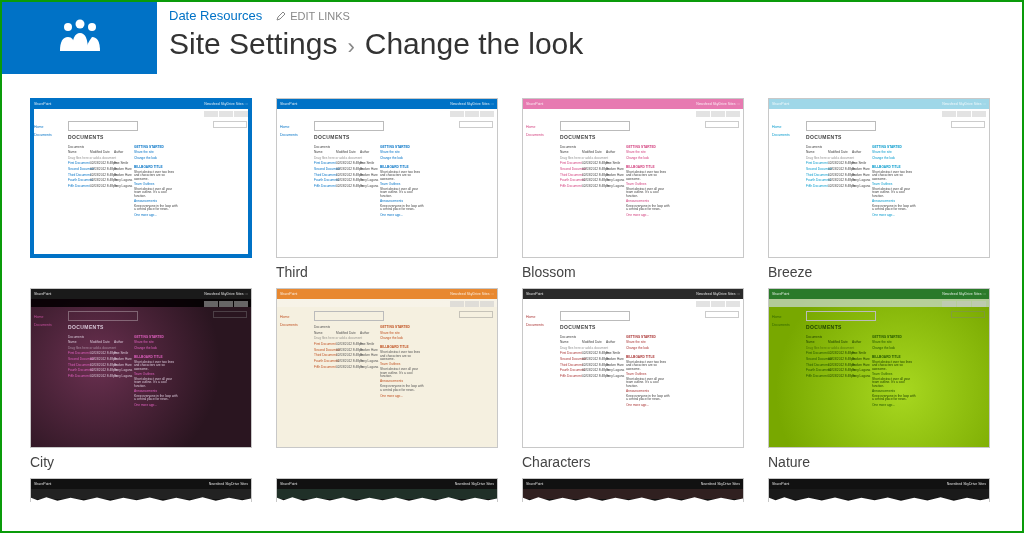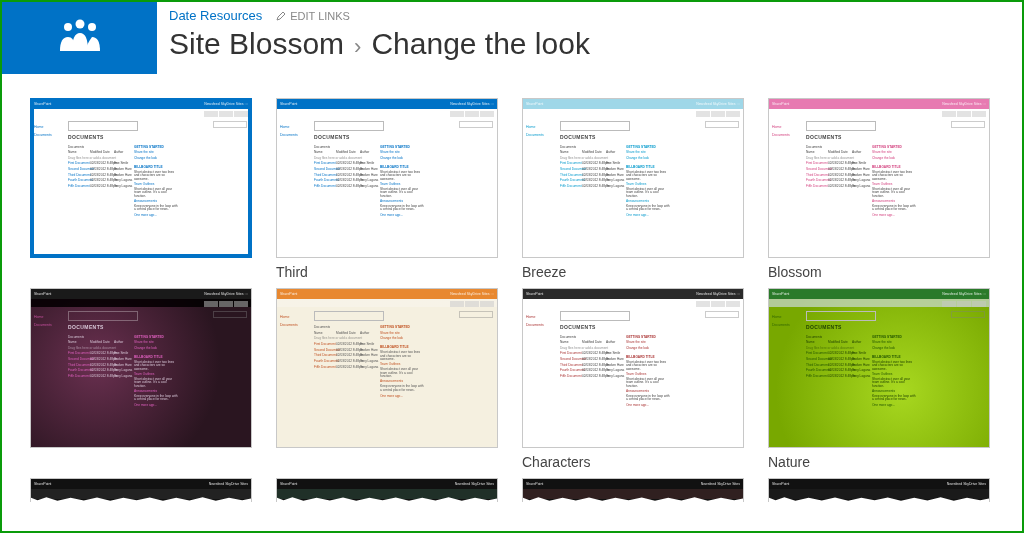--- a/index.html
+++ b/index.html
@@ -57,21 +57,21 @@
     <div class="top-links">
       <a class="site-link">Date Resources</a>
       <span class="edit-links">
         <svg class="pencil-icon" viewBox="0 0 10 10">
             <path d="M1 9 L2 6 L7 1 L9 3 L4 8 Z" fill="none" stroke="#888" stroke-width="1"></path>
           </svg>
         <span>EDIT LINKS</span>
       </span>
     </div>
     <div class="breadcrumb">
-      <span class="bc-part">Site Blossom</span>
+      <span class="bc-part">Site Settings</span>
       <span class="bc-sep">›</span>
       <span class="bc-part">Change the look</span>
     </div>
   </div>
 </div>
 
 <div class="gallery" id="gallery">
     <div class="theme-tile">
       <div class="thumb selected" style="background: rgb(255, 255, 255); background-blend-mode: multiply;">
         <div class="t-bar" style="background: rgb(0, 114, 198);">
@@ -184,20 +184,79 @@
                 <div style="color: rgb(0, 114, 198);">One more app...</div>
               </div>
             </div>
           </div>
         </div>
       </div>
       <div class="theme-label">Third</div>
     </div>
     <div class="theme-tile">
       <div class="thumb" style="background: rgb(255, 255, 255); background-blend-mode: multiply;">
+        <div class="t-bar" style="background: rgb(231, 122, 177);">
+          <span class="bl">
+            <span>SharePoint</span>
+          </span>
+          <span class="br">
+            <span>Newsfeed</span>
+            <span>SkyDrive</span>
+            <span>Sites</span>
+            <span>⋯</span>
+          </span>
+        </div>
+        <div class="t-tabs" style="background: rgba(255, 255, 255, 0.6);">
+          <div class="t-tab"></div>
+          <div class="t-tab"></div>
+          <div class="t-tab"></div>
+        </div>
+        <div class="t-body">
+          <div class="t-side" style="color: rgb(209, 58, 122);">
+            <div>Home</div>
+            <div>Documents</div>
+          </div>
+          <div class="t-main" style="color: rgb(68, 68, 68);">
+            <div class="t-title-box" style="border-color: rgb(187, 187, 187);"></div>
+            <div class="t-heading" style="color: rgb(68, 68, 68);">DOCUMENTS</div>
+            <div class="t-search"></div>
+            <div class="t-cols">
+              <div class="t-col" style="width: 60px;">
+                <div><span style="display:inline-block;width:22px">Documents</span></div>
+                <div><span style="display:inline-block;width:22px">Name</span><span style="display:inline-block;width:24px">Modified Date</span><span style="display:inline-block;width:14px">Author</span></div>
+                <div style="opacity: 0.6;">Drag files here or add a document</div>
+                <div><span style="color:#d13a7a;display:inline-block;width:22px">First Document</span><span style="display:inline-block;width:24px">02/03/2012 8:48pm</span><span style="display:inline-block;width:14px">Eve Smile</span></div>
+                <div><span style="color:#d13a7a;display:inline-block;width:22px">Second Document</span><span style="display:inline-block;width:24px">02/03/2012 8:48pm</span><span style="display:inline-block;width:14px">Broken Hare</span></div>
+                <div><span style="color:#d13a7a;display:inline-block;width:22px">Third Document</span><span style="display:inline-block;width:24px">02/03/2012 8:48pm</span><span style="display:inline-block;width:14px">Broken Hare</span></div>
+                <div><span style="color:#d13a7a;display:inline-block;width:22px">Fourth Document</span><span style="display:inline-block;width:24px">02/03/2012 8:48pm</span><span style="display:inline-block;width:14px">Tony Laguna</span></div>
+                <div><span style="color:#d13a7a;display:inline-block;width:22px">Fifth Document</span><span style="display:inline-block;width:24px">02/03/2012 8:48pm</span><span style="display:inline-block;width:14px">Tony Laguna</span></div>
+              </div>
+              <div class="t-col" style="width: 44px;">
+                <div style="color: rgb(209, 58, 122); font-weight: bold;">GETTING STARTED</div>
+                <div style="color: rgb(209, 58, 122);">Share the site</div>
+                <div style="color: rgb(209, 58, 122);">Change the look</div>
+                <div style="height: 2px;"></div>
+                <div style="color: rgb(209, 58, 122); font-weight: bold;">BILLBOARD TITLE</div>
+                <div style="white-space: normal; line-height: 1.1;">Short abstract over two lines and characters are so awesome.</div>
+                <div style="white-space: normal; line-height: 1.1;"></div>
+                <div style="color: rgb(209, 58, 122); white-space: normal; line-height: 1.1;">Team Outlines</div>
+                <div style="white-space: normal; line-height: 1.1;">Short abstract over all your team outline. It's a cool function.</div>
+                <div style="white-space: normal; line-height: 1.1;"></div>
+                <div style="color: rgb(209, 58, 122); white-space: normal; line-height: 1.1;">Announcements</div>
+                <div style="white-space: normal; line-height: 1.1;">Keep everyone in the loop with a central place for news.</div>
+                <div style="color: rgb(209, 58, 122);">One more app...</div>
+              </div>
+            </div>
+          </div>
+        </div>
+      </div>
+      <div class="theme-label">Blossom</div>
+    </div>
+    <div class="theme-tile">
+      <div class="thumb" style="background: rgb(255, 255, 255); background-blend-mode: multiply;">
         <div class="t-bar" style="background: rgb(159, 215, 232);">
           <span class="bl">
             <span>SharePoint</span>
           </span>
           <span class="br">
             <span>Newsfeed</span>
             <span>SkyDrive</span>
             <span>Sites</span>
             <span>⋯</span>
           </span>
@@ -242,79 +301,20 @@
                 <div style="white-space: normal; line-height: 1.1;">Keep everyone in the loop with a central place for news.</div>
                 <div style="color: rgb(0, 153, 204);">One more app...</div>
               </div>
             </div>
           </div>
         </div>
       </div>
       <div class="theme-label">Breeze</div>
     </div>
     <div class="theme-tile">
-      <div class="thumb" style="background: rgb(255, 255, 255); background-blend-mode: multiply;">
-        <div class="t-bar" style="background: rgb(231, 122, 177);">
-          <span class="bl">
-            <span>SharePoint</span>
-          </span>
-          <span class="br">
-            <span>Newsfeed</span>
-            <span>SkyDrive</span>
-            <span>Sites</span>
-            <span>⋯</span>
-          </span>
-        </div>
-        <div class="t-tabs" style="background: rgba(255, 255, 255, 0.6);">
-          <div class="t-tab"></div>
-          <div class="t-tab"></div>
-          <div class="t-tab"></div>
-        </div>
-        <div class="t-body">
-          <div class="t-side" style="color: rgb(209, 58, 122);">
-            <div>Home</div>
-            <div>Documents</div>
-          </div>
-          <div class="t-main" style="color: rgb(68, 68, 68);">
-            <div class="t-title-box" style="border-color: rgb(187, 187, 187);"></div>
-            <div class="t-heading" style="color: rgb(68, 68, 68);">DOCUMENTS</div>
-            <div class="t-search"></div>
-            <div class="t-cols">
-              <div class="t-col" style="width: 60px;">
-                <div><span style="display:inline-block;width:22px">Documents</span></div>
-                <div><span style="display:inline-block;width:22px">Name</span><span style="display:inline-block;width:24px">Modified Date</span><span style="display:inline-block;width:14px">Author</span></div>
-                <div style="opacity: 0.6;">Drag files here or add a document</div>
-                <div><span style="color:#d13a7a;display:inline-block;width:22px">First Document</span><span style="display:inline-block;width:24px">02/03/2012 8:48pm</span><span style="display:inline-block;width:14px">Eve Smile</span></div>
-                <div><span style="color:#d13a7a;display:inline-block;width:22px">Second Document</span><span style="display:inline-block;width:24px">02/03/2012 8:48pm</span><span style="display:inline-block;width:14px">Broken Hare</span></div>
-                <div><span style="color:#d13a7a;display:inline-block;width:22px">Third Document</span><span style="display:inline-block;width:24px">02/03/2012 8:48pm</span><span style="display:inline-block;width:14px">Broken Hare</span></div>
-                <div><span style="color:#d13a7a;display:inline-block;width:22px">Fourth Document</span><span style="display:inline-block;width:24px">02/03/2012 8:48pm</span><span style="display:inline-block;width:14px">Tony Laguna</span></div>
-                <div><span style="color:#d13a7a;display:inline-block;width:22px">Fifth Document</span><span style="display:inline-block;width:24px">02/03/2012 8:48pm</span><span style="display:inline-block;width:14px">Tony Laguna</span></div>
-              </div>
-              <div class="t-col" style="width: 44px;">
-                <div style="color: rgb(209, 58, 122); font-weight: bold;">GETTING STARTED</div>
-                <div style="color: rgb(209, 58, 122);">Share the site</div>
-                <div style="color: rgb(209, 58, 122);">Change the look</div>
-                <div style="height: 2px;"></div>
-                <div style="color: rgb(209, 58, 122); font-weight: bold;">BILLBOARD TITLE</div>
-                <div style="white-space: normal; line-height: 1.1;">Short abstract over two lines and characters are so awesome.</div>
-                <div style="white-space: normal; line-height: 1.1;"></div>
-                <div style="color: rgb(209, 58, 122); white-space: normal; line-height: 1.1;">Team Outlines</div>
-                <div style="white-space: normal; line-height: 1.1;">Short abstract over all your team outline. It's a cool function.</div>
-                <div style="white-space: normal; line-height: 1.1;"></div>
-                <div style="color: rgb(209, 58, 122); white-space: normal; line-height: 1.1;">Announcements</div>
-                <div style="white-space: normal; line-height: 1.1;">Keep everyone in the loop with a central place for news.</div>
-                <div style="color: rgb(209, 58, 122);">One more app...</div>
-              </div>
-            </div>
-          </div>
-        </div>
-      </div>
-      <div class="theme-label">Blossom</div>
-    </div>
-    <div class="theme-tile">
       <div class="thumb" style="background: radial-gradient(circle at 30% 40%, rgb(106, 48, 80) 0%, rgb(42, 21, 32) 70%) rgb(58, 32, 48); background-blend-mode: multiply;">
         <div class="t-bar" style="background: rgb(26, 26, 26);">
           <span class="bl">
             <span>SharePoint</span>
           </span>
           <span class="br">
             <span>Newsfeed</span>
             <span>SkyDrive</span>
             <span>Sites</span>
             <span>⋯</span>
@@ -357,20 +357,21 @@
                 <div style="white-space: normal; line-height: 1.1;">Short abstract over all your team outline. It's a cool function.</div>
                 <div style="white-space: normal; line-height: 1.1;"></div>
                 <div style="color: rgb(224, 96, 192); white-space: normal; line-height: 1.1;">Announcements</div>
                 <div style="white-space: normal; line-height: 1.1;">Keep everyone in the loop with a central place for news.</div>
                 <div style="color: rgb(224, 96, 192);">One more app...</div>
               </div>
             </div>
           </div>
         </div>
       </div>
+      <div class="theme-label">City</div>
     </div>
     <div class="theme-tile">
       <div class="thumb" style="background: linear-gradient(rgb(245, 240, 224), rgb(245, 240, 224)), radial-gradient(circle at 85% 85%, rgba(230, 140, 60, 0.25) 0px, transparent 45%) rgb(245, 240, 224); background-blend-mode: multiply;">
         <div class="t-bar" style="background: rgb(232, 136, 48);">
           <span class="bl">
             <span>SharePoint</span>
           </span>
           <span class="br">
             <span>Newsfeed</span>
             <span>SkyDrive</span>

